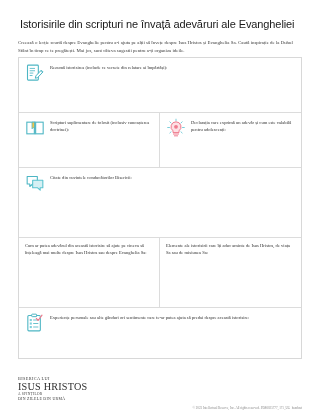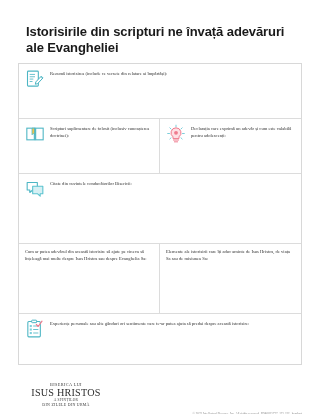--- a/index.html
+++ b/index.html
@@ -12,25 +12,25 @@
     overflow: hidden;
   }
   .page {
     position: relative;
     width: 320px; height: 414px;
     background: #fff;
     padding: 0;
   }
   .title {
     font-family: "Liberation Sans", sans-serif;
-    font-weight: bold;
-    font-size: 13px;
+    font-weight: normal;
+    font-size: 11px;
     color: #1a1a1a;
     letter-spacing: -0.1px;
-    margin: 8px;
+    margin: 2px;
     padding: 16px 18px 0 18px;
     line-height: 1.2;
   }
   .intro {
     font-family: "Liberation Serif", serif;
     font-size: 4.9px;
     line-height: 1.55;
     color: #3a3a3a;
     padding: 6px 18px 0 18px;
     margin: 0;
@@ -81,21 +81,21 @@
   .footer {
     position: absolute;
     left: 0; right: 0;
     bottom: 0;
     height: 56px;
   }
   .logo {
     position: absolute;
     left: 18px;
     bottom: 14px;
-    text-align: center;
+    text-align: left;
     width: 96px;
     color: #3b3b3b;
   }
   .logo .l1 {
     font-family: "Liberation Serif", serif;
     font-size: 4.3px;
     letter-spacing: 0.35px;
     font-weight: normal;
   }
   .logo .l2 {

